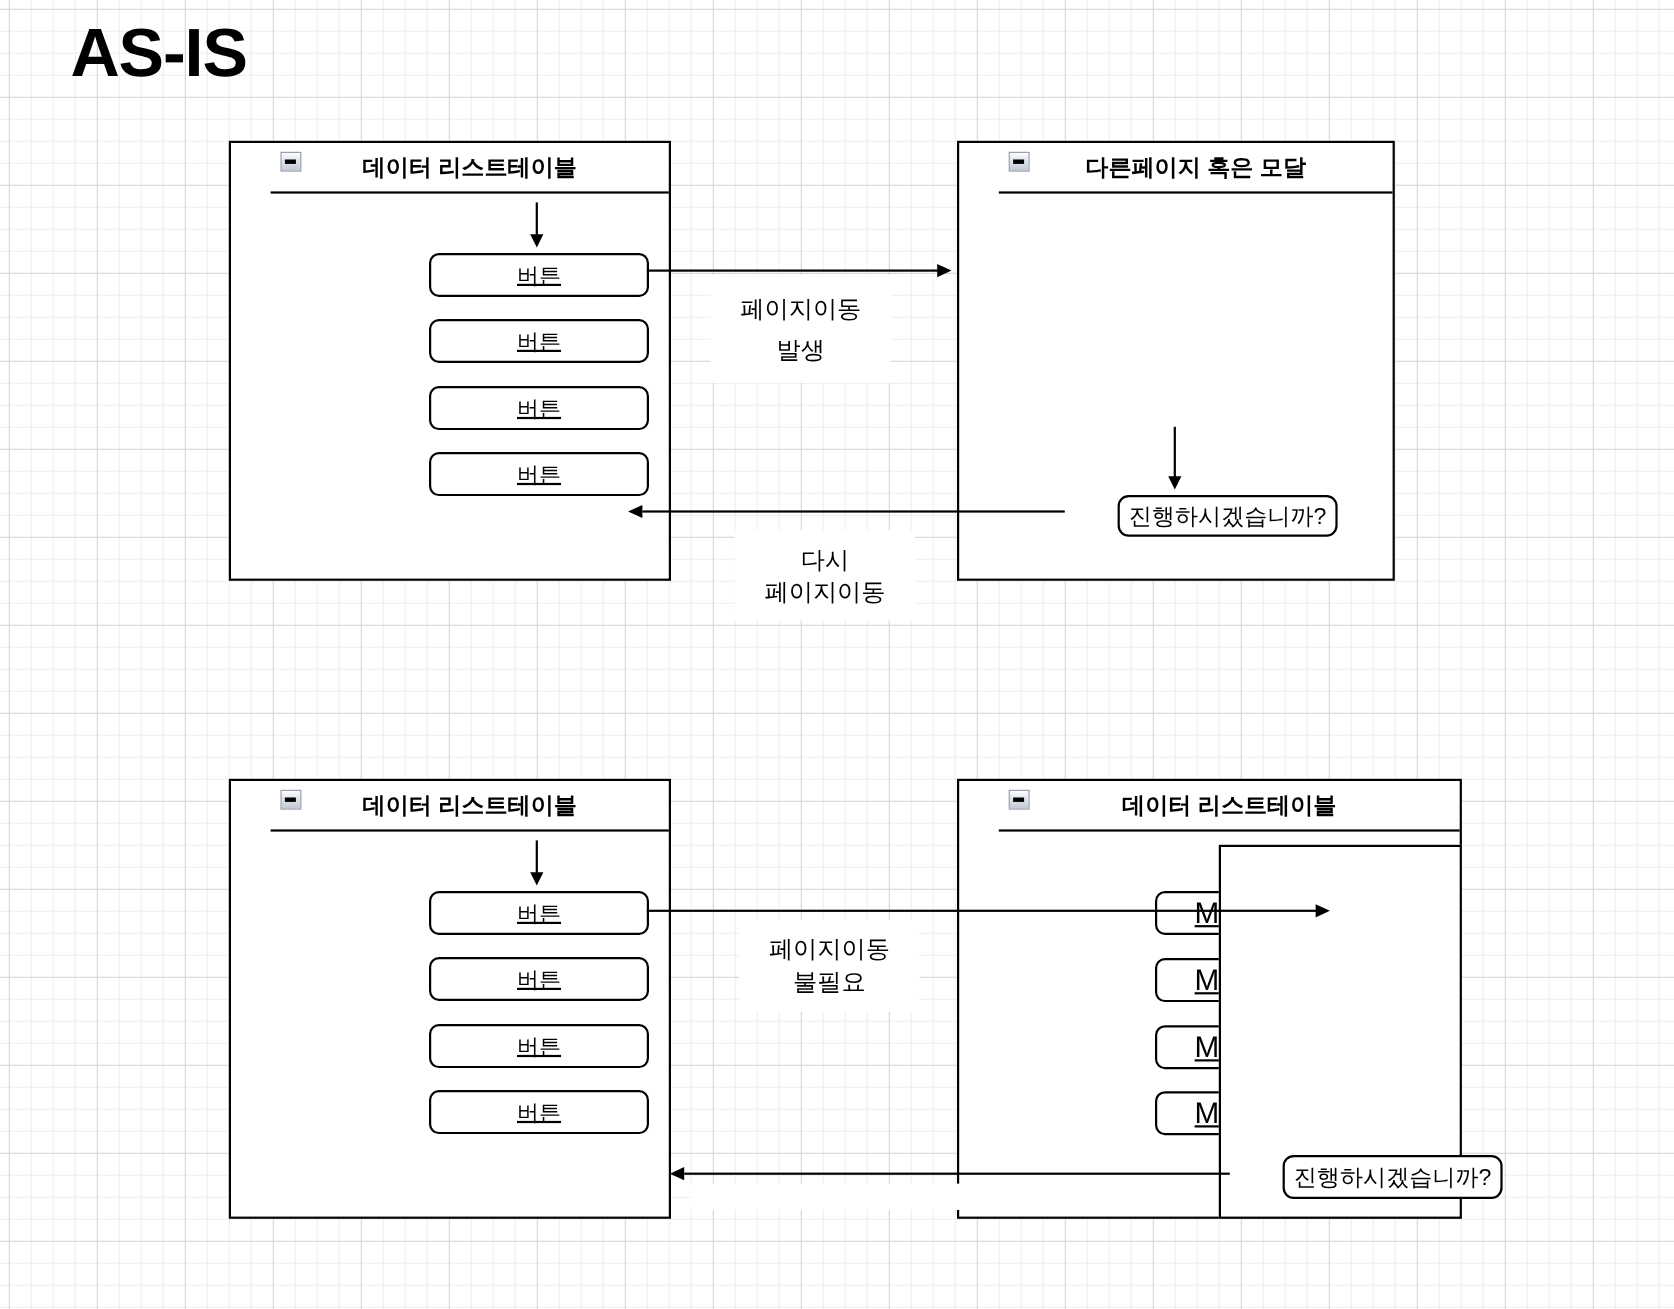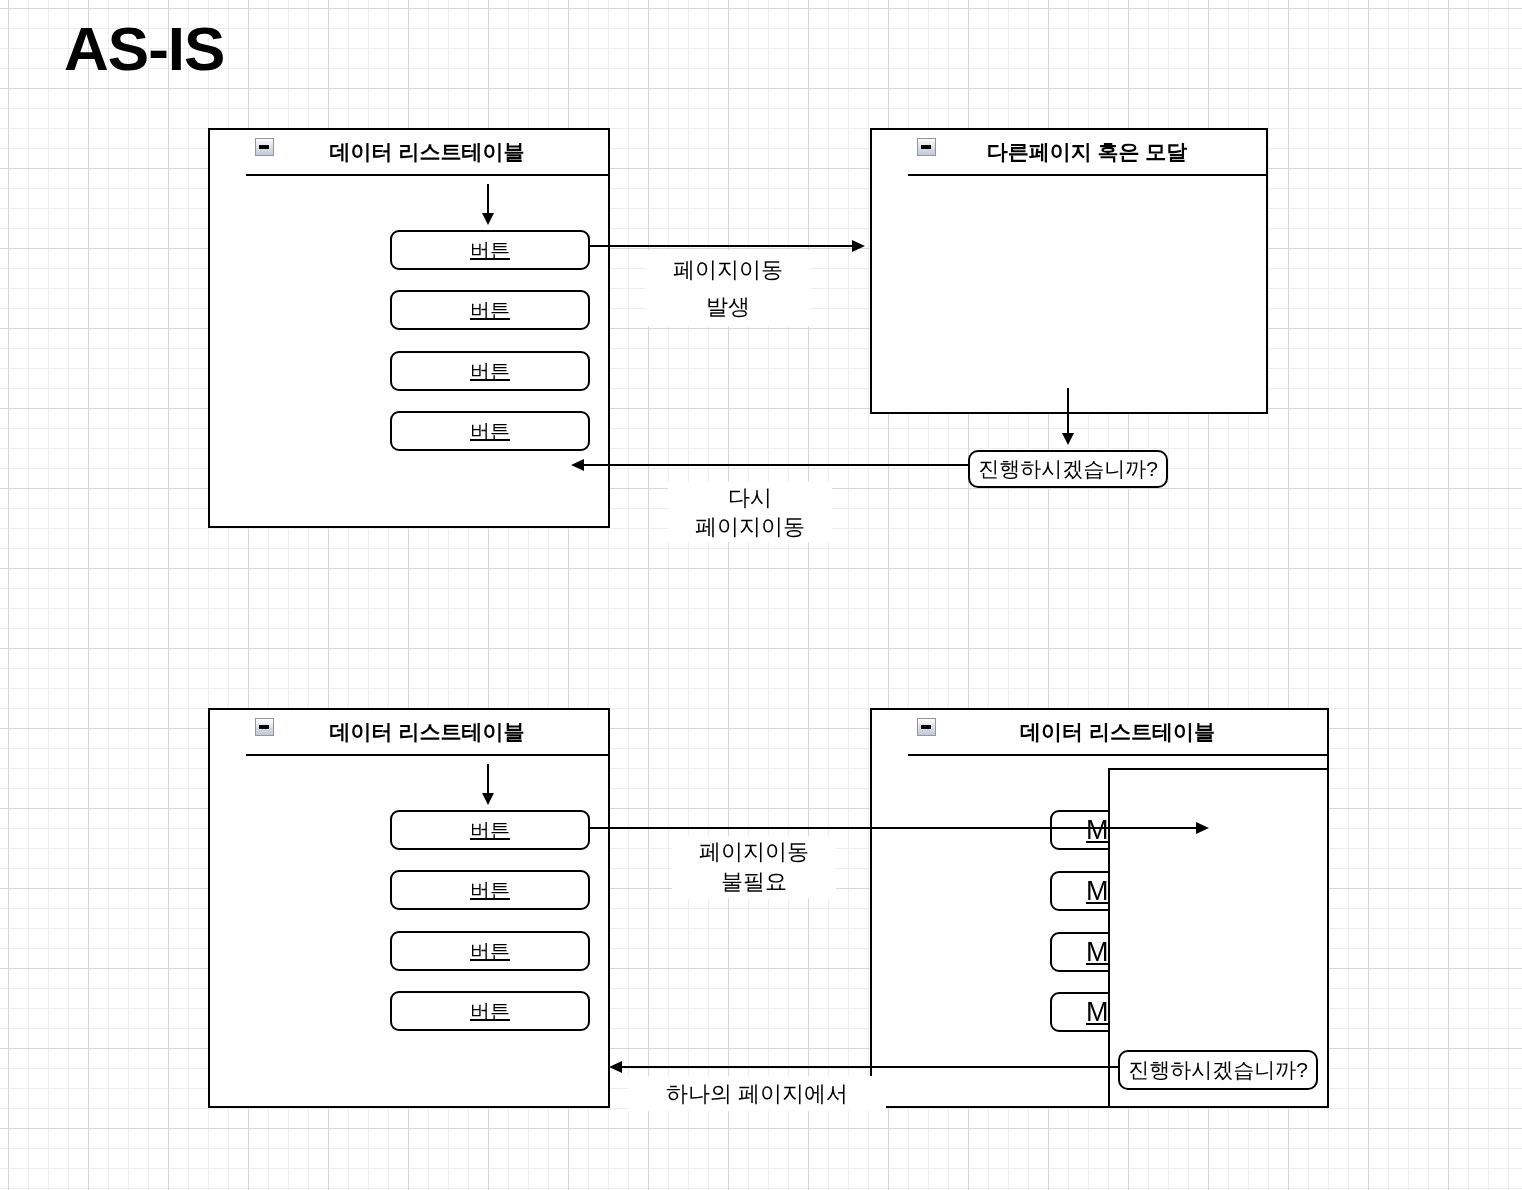--- a/index.html
+++ b/index.html
@@ -45,21 +45,21 @@
     position:absolute; width:200px; height:40px; background:#fff;
     border:2px solid #000; border-radius:9px; box-sizing:border-box;
     display:flex; align-items:center; justify-content:center;
     font-size:20px; z-index:2;text-decoration:underline;
   }
   .btn.trunc { justify-content:flex-start; padding-left:34px; font-size:27px; }
   .confirm {
     position:absolute; width:200px; height:40px; background:#fff;
     border:2px solid #000; border-radius:10px; box-sizing:border-box;
     display:flex; align-items:center; justify-content:center;
-    font-size:21px; z-index:4; white-space:nowrap;
+    font-size:21px; z-index:4; white-space:nowrap;margin-left:48px;
   }
   .overlay {
     position:absolute; background:#fff; border:2px solid #000;
     box-sizing:border-box; z-index:3;
   }
   .hline { position:absolute; height:2px; background:#000; z-index:5; }
   .vline { position:absolute; width:2px; background:#000; z-index:5; }
   .head-right {
     position:absolute; width:0; height:0; z-index:5;
     border-top:6px solid transparent; border-bottom:6px solid transparent;
@@ -70,42 +70,42 @@
     border-top:6px solid transparent; border-bottom:6px solid transparent;
     border-right:13px solid #000;
   }
   .head-down {
     position:absolute; width:0; height:0; z-index:5;
     border-left:6px solid transparent; border-right:6px solid transparent;
     border-top:12px solid #000;
   }
   .edge-label {
     position:absolute; z-index:6; background:#fff; text-align:center;
-    font-size:22px; padding:1px 2px; white-space:nowrap;
+    font-size:22px; padding:12px 2px; white-space:nowrap;
   }
 </style>
 </head>
 <body>
 
 <div class="canvas">
 
   <div class="section-title" style="left:64px; top:18px;">AS-IS</div>
 
   <div class="window" style="left:208px; top:128px; width:402px; height:400px;">
     <div class="titlebar">
       <span class="collapse"></span>
       <span>데이터 리스트테이블</span>
     </div>
     <div class="btn" style="left:180px; top:100px;">버튼</div>
     <div class="btn" style="left:180px; top:160px;">버튼</div>
     <div class="btn" style="left:180px; top:221px;">버튼</div>
     <div class="btn" style="left:180px; top:281px;">버튼</div>
   </div>
 
-  <div class="window" style="left:870px; top:128px; width:398px; height:286px;">
+  <div class="window" style="left:870px; top:128px; width:398px; height:400px;">
     <div class="titlebar">
       <span class="collapse"></span>
       <span>다른페이지 혹은 모달</span>
     </div>
   </div>
 
   <div class="confirm" style="left:968px; top:450px; height:38px;">진행하시겠습니까?</div>
 
   <div class="vline" style="left:487px; top:184px; height:31px;"></div>
   <div class="head-down" style="left:482px; top:213px;"></div>
@@ -160,16 +160,15 @@
   <div class="hline" style="left:588px; top:827px; width:610px;"></div>
   <div class="head-right" style="left:1196px; top:822px;"></div>
   <div class="edge-label" style="left:672px; top:836px; width:160px; line-height:30px;">
     <div>페이지이동</div>
     <div>불필요</div>
   </div>
 
   <div class="hline" style="left:622px; top:1066px; width:496px;"></div>
   <div class="head-left" style="left:609px; top:1061px;"></div>
   <div class="edge-label" style="left:628px; top:1076px; width:254px; line-height:33px;">
-    <div>하나의 페이지에서</div>
   </div>
 
 </div>
 
 </body></html>

